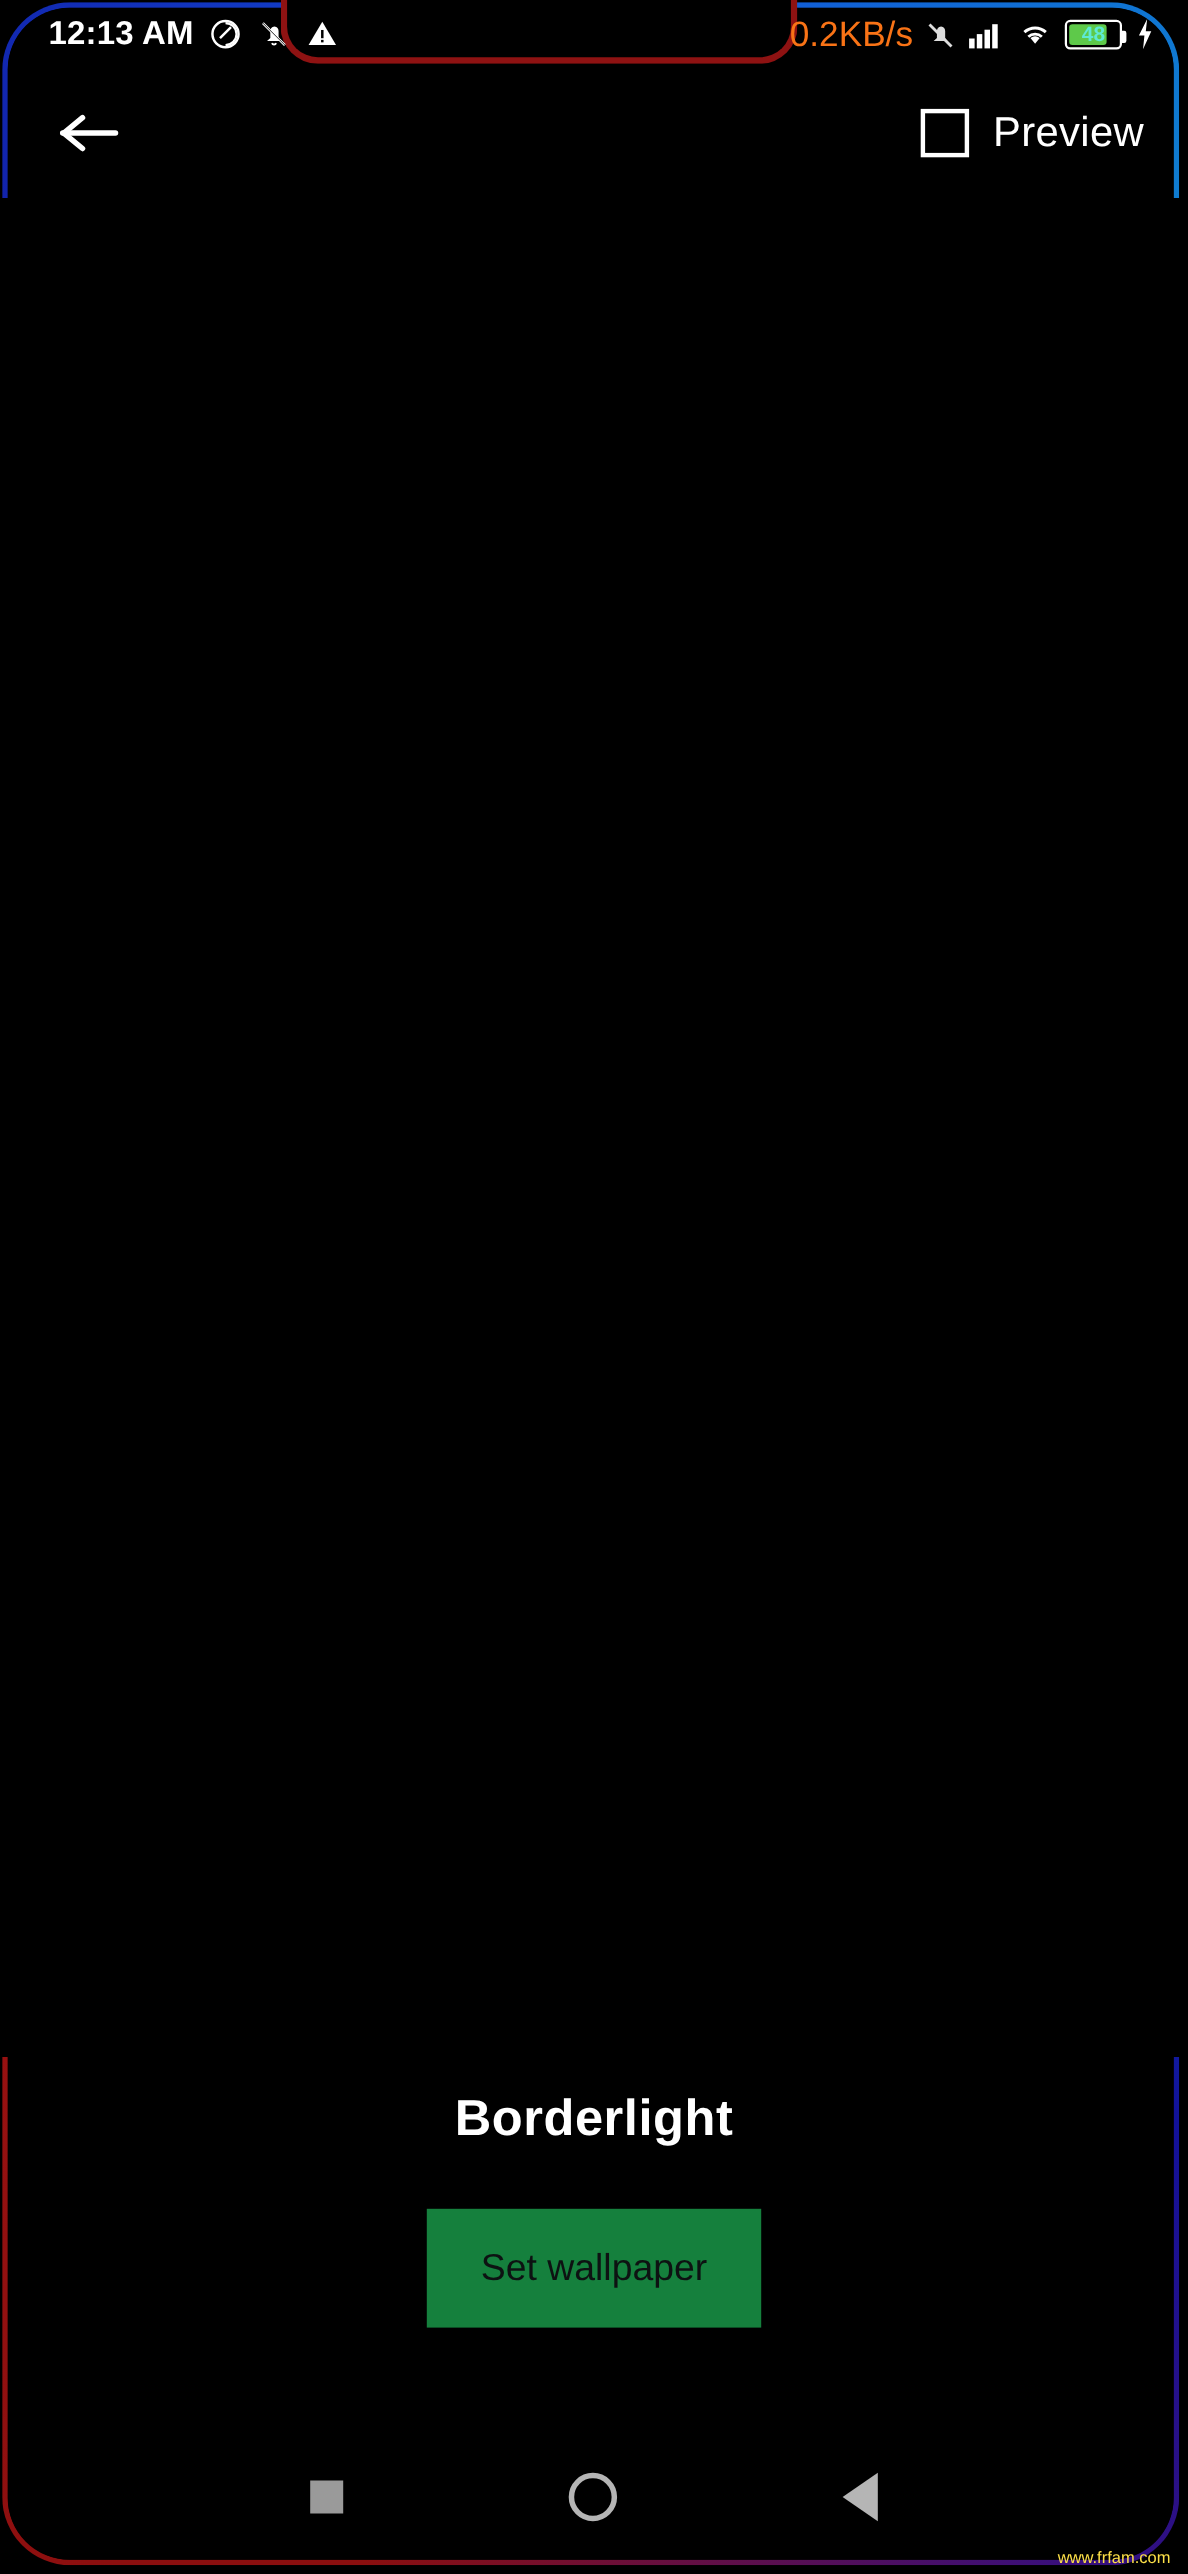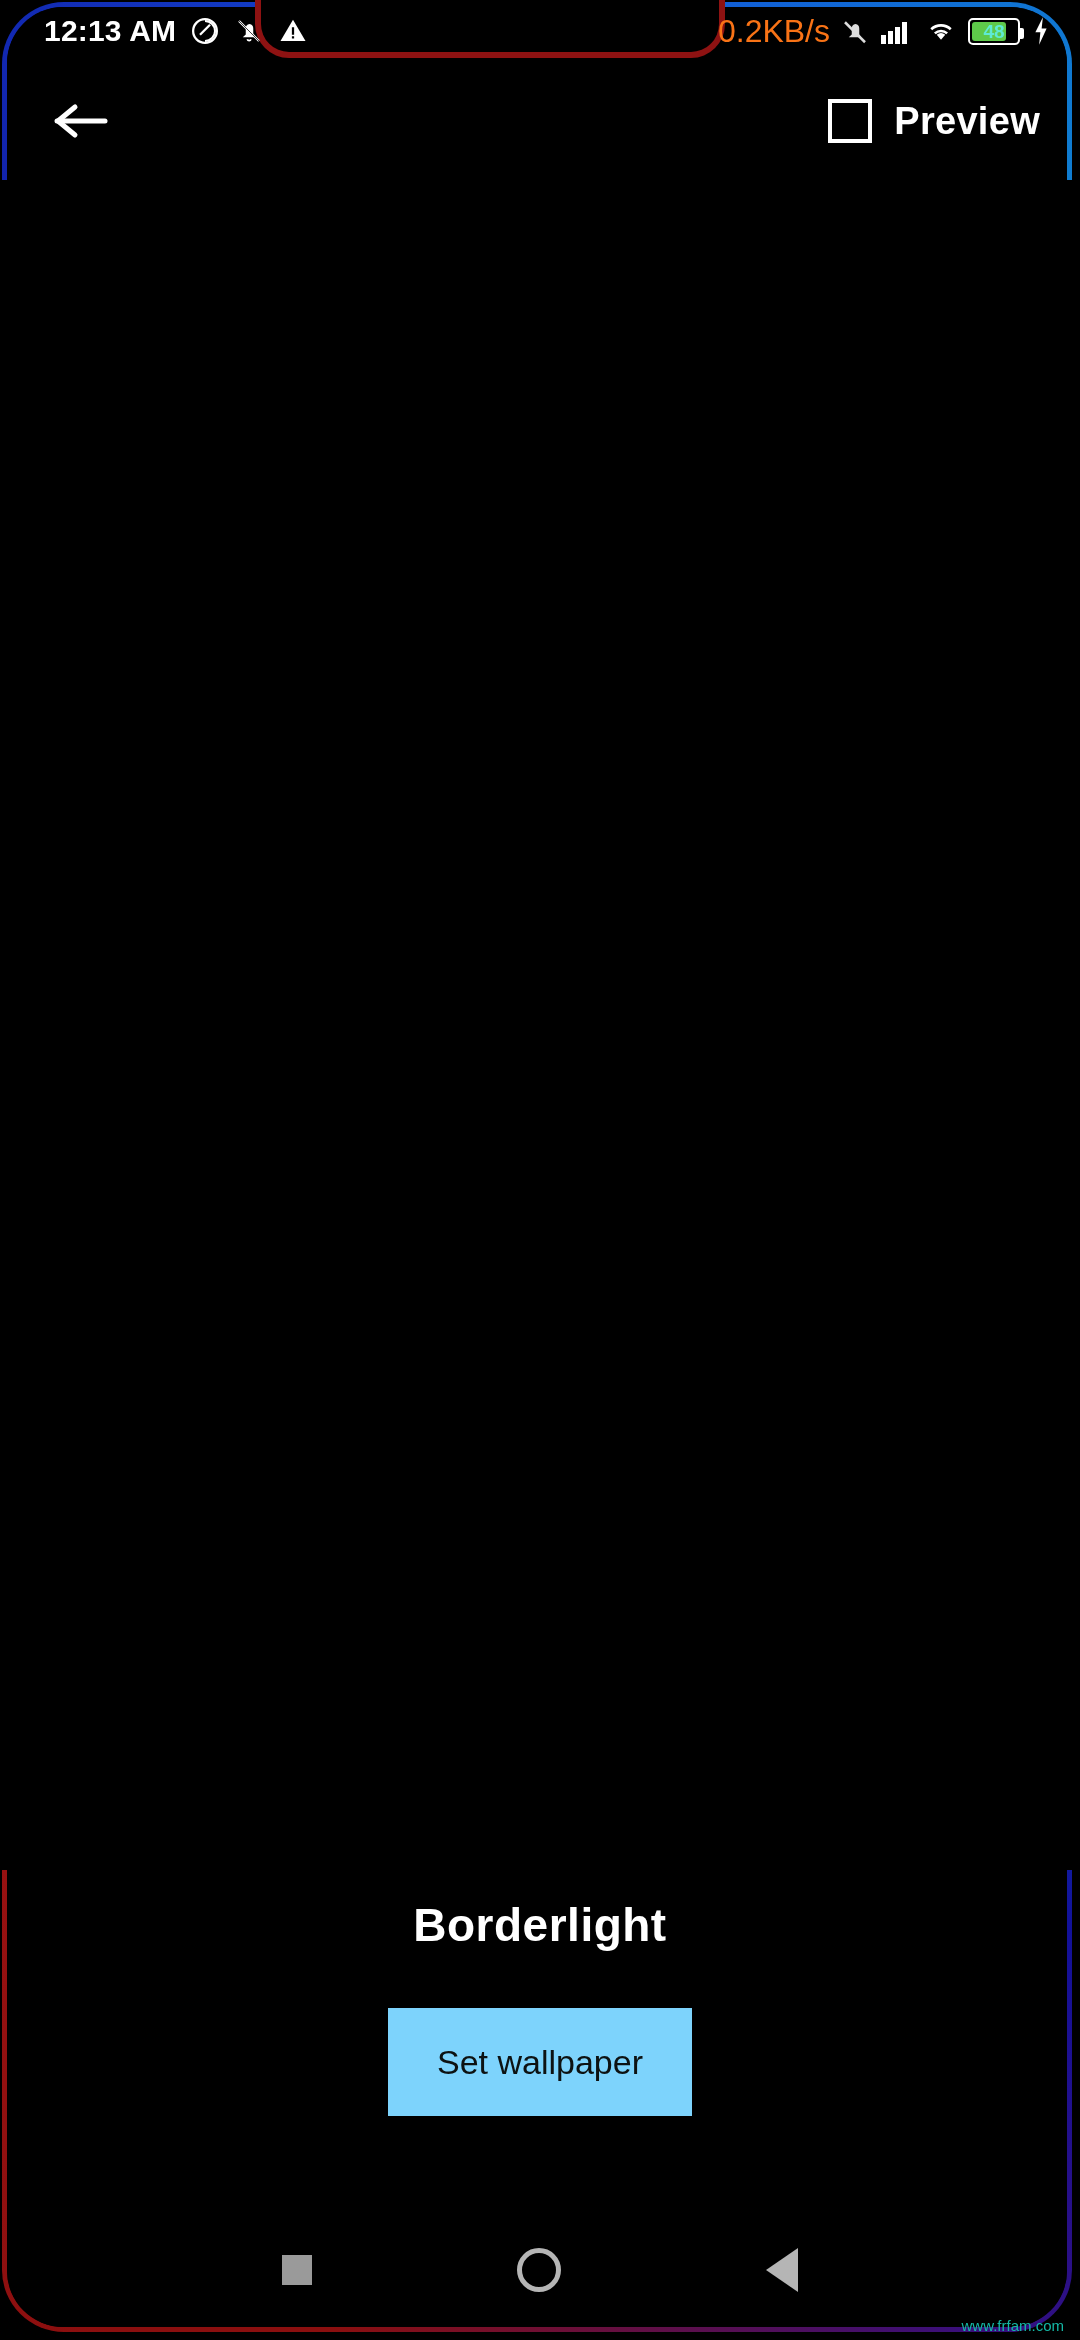--- a/index.html
+++ b/index.html
@@ -193,21 +193,21 @@
   }
   .preview-box {
     width: 44px;
     height: 44px;
     border: 4px solid #ffffff;
     box-sizing: border-box;
   }
   .preview-label {
     color: #ffffff;
     font-size: 38px;
-    font-weight: bold;
+    font-weight: normal;
     letter-spacing: 0.3px;
   }
 
   
   .wallpaper-area {
     position: absolute;
     left: 0; top: 180px;
     width: 1080px;
     height: 1690px;
     background: #000;
@@ -226,21 +226,21 @@
   }
   .wallpaper-title {
     margin-top: 28px;
     color: #ffffff;
     font-size: 46px;
     font-weight: bold;
     letter-spacing: 0.5px;
   }
   .set-wallpaper-btn {
     margin-top: 56px;
-    background: #7dd3fc;
+    background: #15803d;
     color: #0d1212;
     font-size: 34px;
     width: 304px;
     height: 108px;
     display: flex;
     align-items: center;
     justify-content: center;
     border: none;
     cursor: pointer;
     font-family: "Liberation Sans", sans-serif;
@@ -276,21 +276,21 @@
     border-top: 22px solid transparent;
     border-bottom: 22px solid transparent;
     border-right: 32px solid #b5b5b5;
   }
 
   
   .watermark {
     position: absolute;
     right: 16px;
     bottom: 6px;
-    color: #14b8a6;
+    color: #fde047;
     font-size: 15px;
     z-index: 5;
   }
 </style>
 </head>
 <body>
 
 <div class="borderlight-frame">
   <div class="bl-ring"></div>
   <div class="bl-inner-black"></div>

